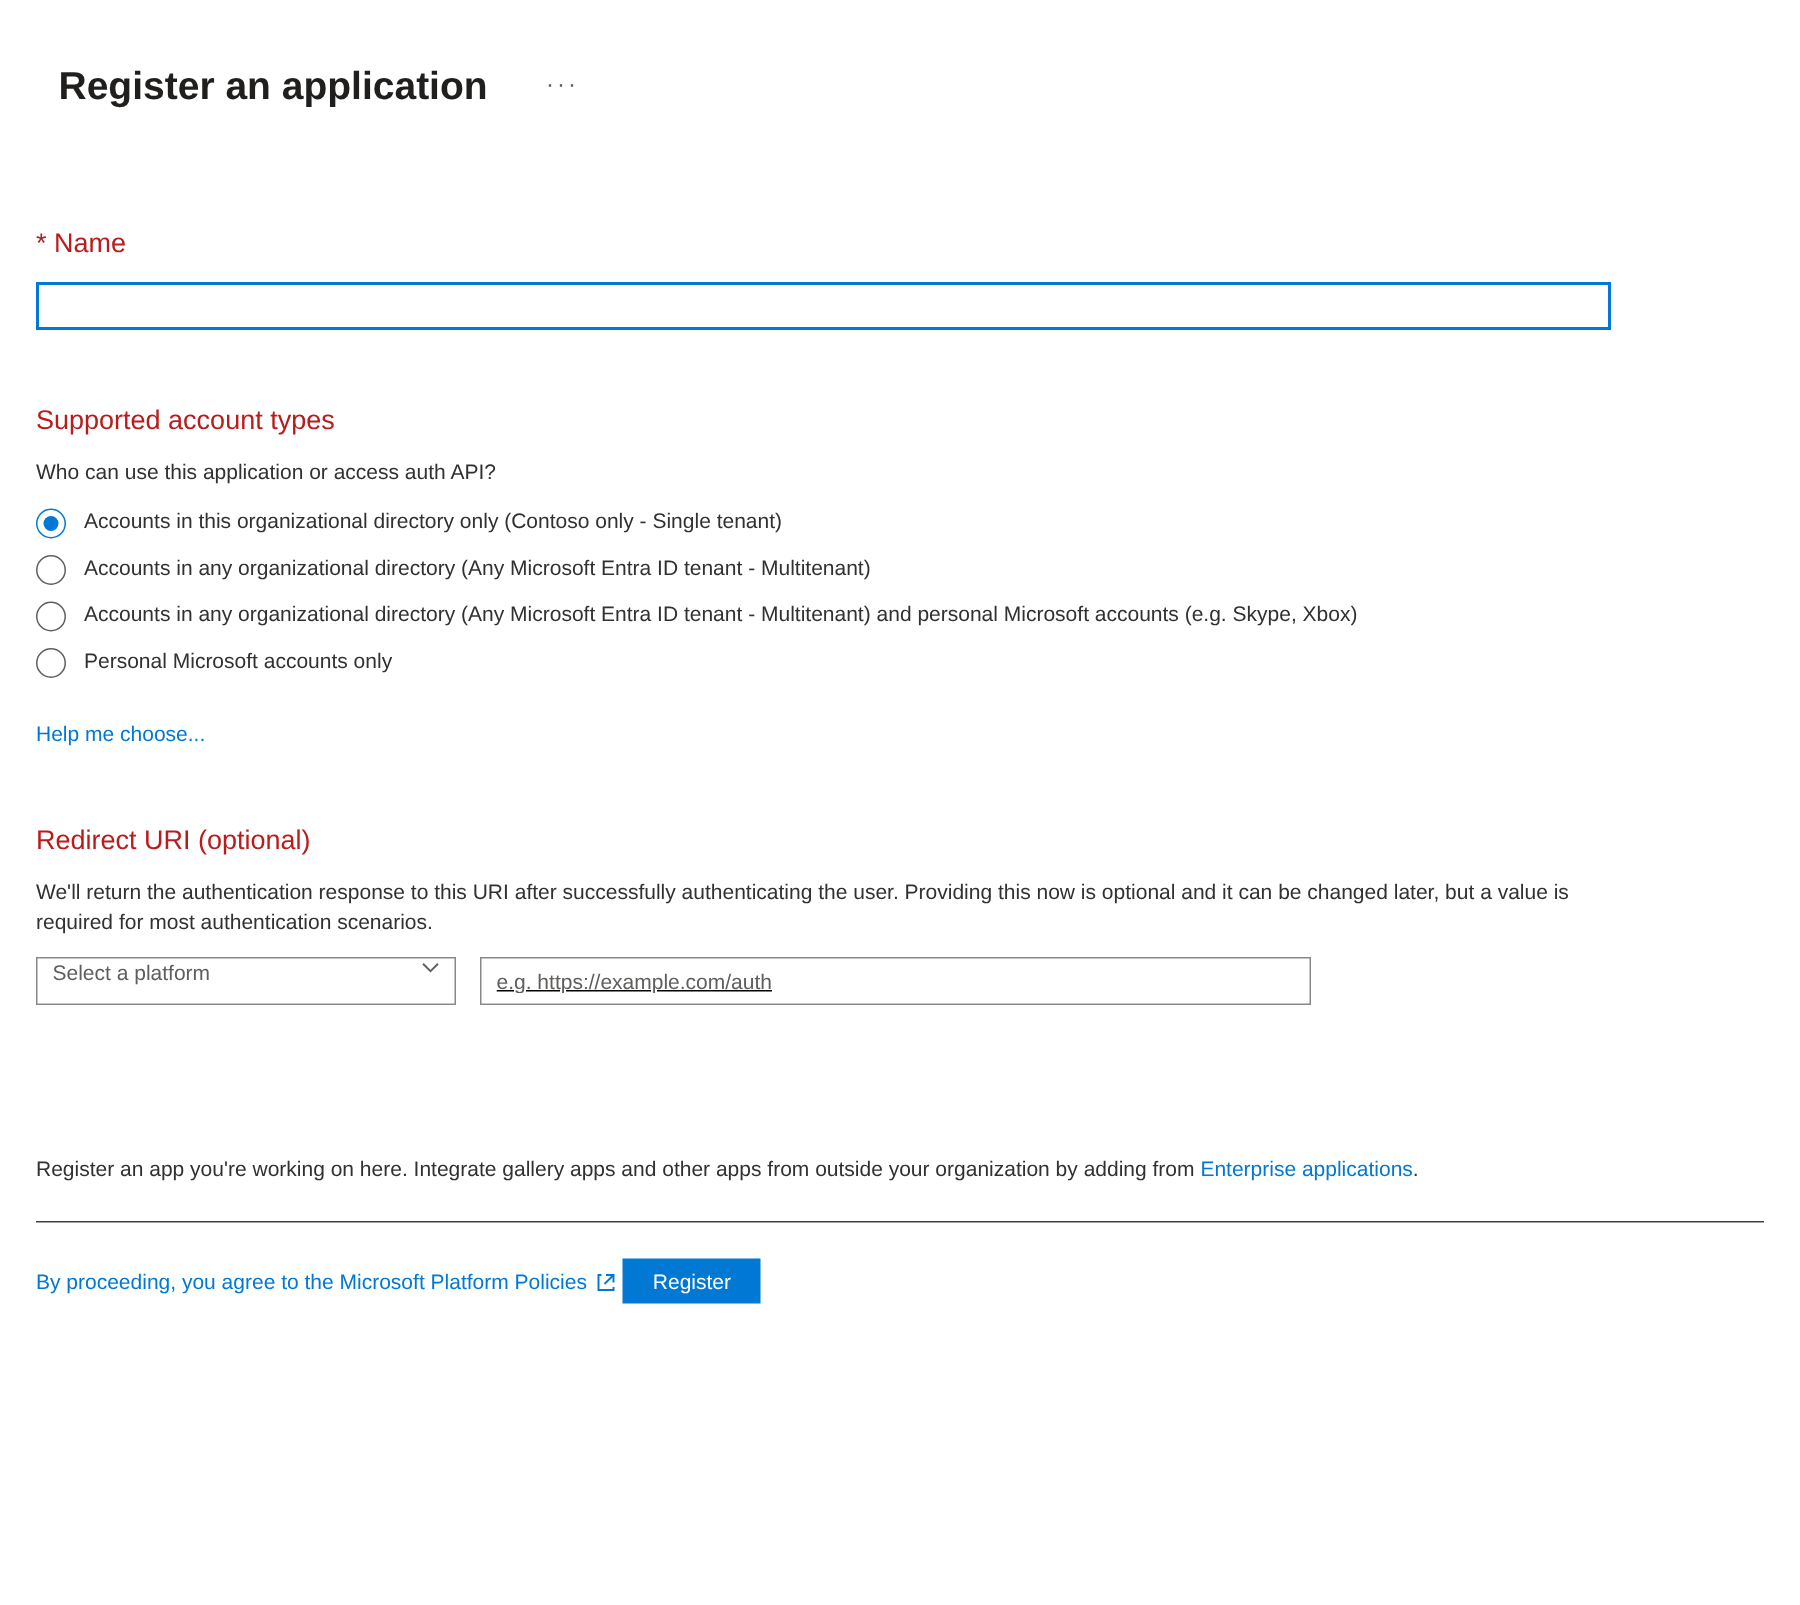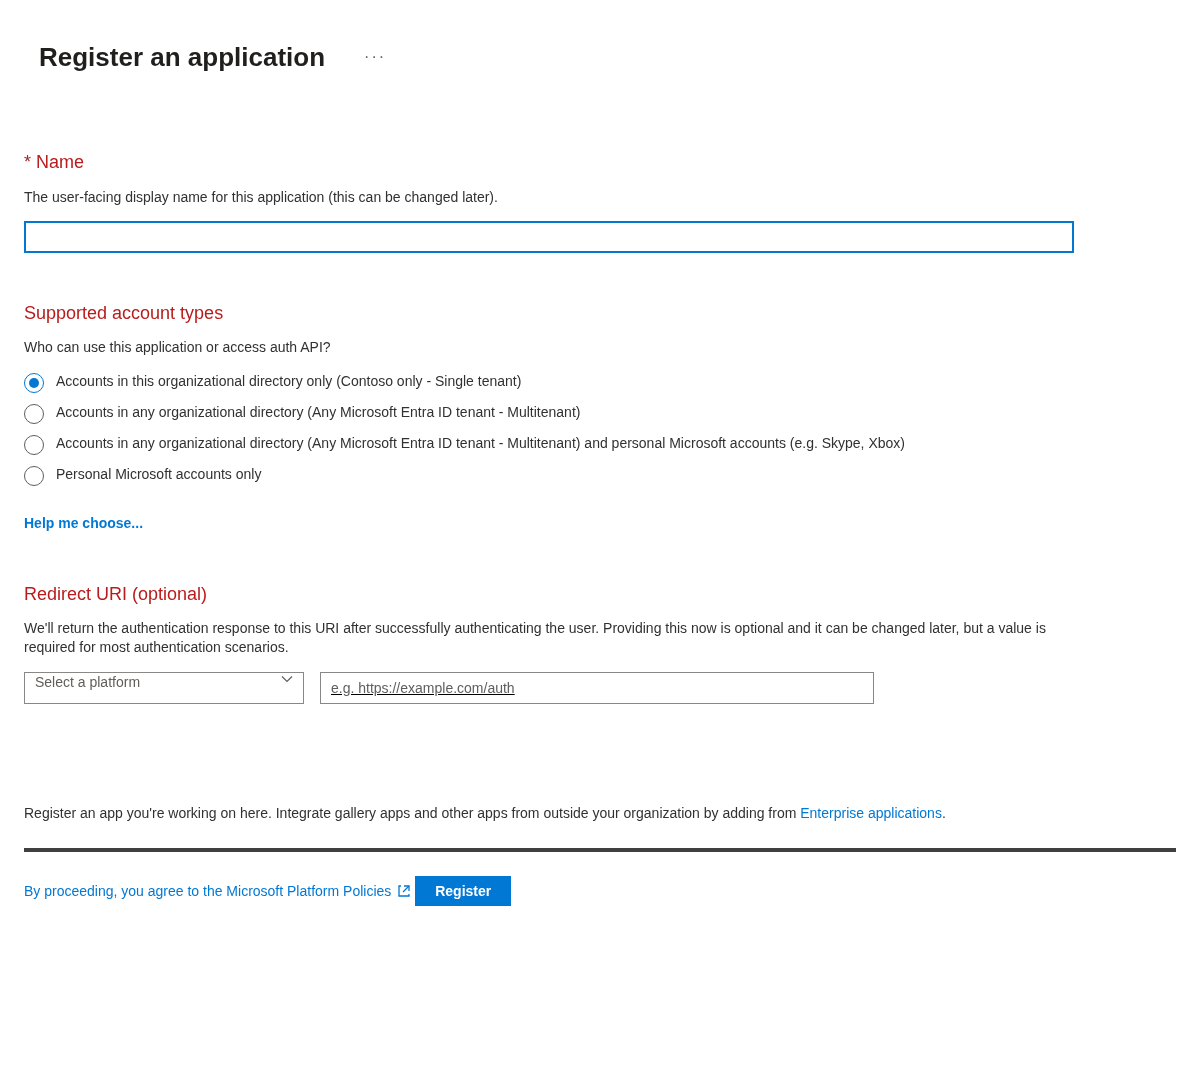--- a/index.html
+++ b/index.html
@@ -49,21 +49,21 @@
     flex: 0 0 20px;
     margin-top: 1px;
     display: flex; align-items: center; justify-content: center;
     background: #fff;
   }
   .radio-circle.selected { border-color: #0078d4; }
   .radio-dot { width: 10px; height: 10px; border-radius: 50%; background: #0078d4; }
   .radio-label { font-size: 14px; color: #323130; max-width: 1050px; }
 
   .link { color: #0078d4; text-decoration: none; cursor: pointer; }
-  .help-link { display: inline-block; margin-top: 18px; font-weight: bold; }
+  .help-link { display: inline-block; margin-top: 18px; }
 
   .redirect-row { display: flex; gap: 16px; }
   .select-box {
     width: 280px; height: 32px;
     border: 1px solid #8a8886;
     display: flex; align-items: flex-start; justify-content: space-between;
     padding: 0 10px;
     font-size: 14px; color: #605e5c;
     background: #fff;
     cursor: pointer;
@@ -75,47 +75,46 @@
     padding: 0 10px;
     font-size: 14px;
     outline: none;
     text-decoration: underline;
   }
   .uri-input::placeholder { color: #605e5c; }
 
   .integrate-note { margin-top: 100px; margin-bottom: 24px; font-size: 14px; }
 
   .footer {
-    border-top: 4px solid #404040;
+    border-top: 1px solid #404040;
     padding: 24px 0 24px 0;
   }
   .policies-link { color: #0078d4; display: inline-flex; align-items: center; gap: 6px; margin-bottom: 20px; cursor: pointer; }
   .ext-icon { width: 14px; height: 14px; color: #0078d4; }
 
   .register-btn {
     background: #0078d4;
     color: #fff;
     border: none;
     padding: 7px 20px;
     font-size: 14px;
-    font-weight: 700;
+    font-weight: 400;
     cursor: pointer;
   }
 </style>
 </head>
 <body>
 
 <div class="header-row">
   <h1 class="page-title">Register an application</h1>
   <span class="more-icon">···</span>
 </div>
 
 <div class="block">
   <h2 class="section-title required">Name</h2>
-  <p class="helptext">The user-facing display name for this application (this can be changed later).</p>
   <input type="text" class="name-input" value="" style="">
 </div>
 
 <div class="block">
   <h2 class="section-title">Supported account types</h2>
   <p class="helptext">Who can use this application or access auth API?</p>
 
   <div class="radio-row">
     <span class="radio-circle selected">
         <span class="radio-dot"></span>

